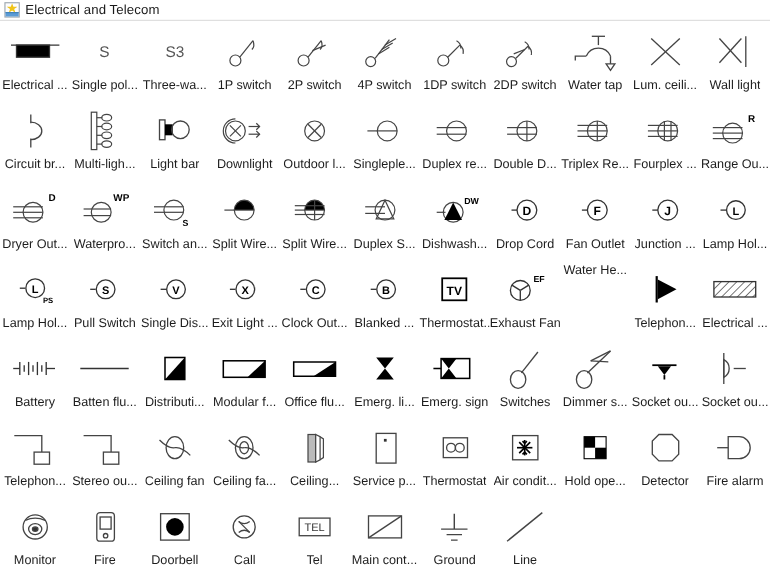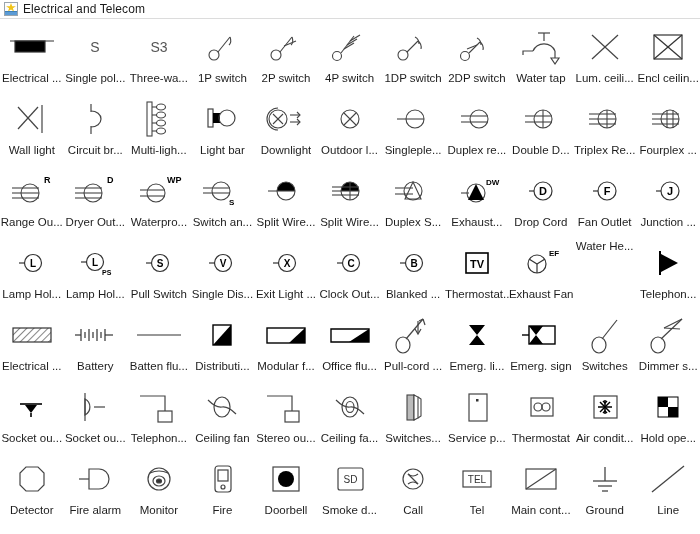--- a/index.html
+++ b/index.html
@@ -222,32 +222,20 @@
         <svg width="56" height="40" viewBox="0 0 56 40">
             <g stroke="#444" fill="none" stroke-width="1.2">
           <line x1="15" y1="8" x2="41" y2="32"></line>
               <line x1="41" y1="8" x2="15" y2="32"></line>
         </g>
           </svg>
       </div>
       <div class="lbl">Lum. ceili...</div>
     </div>
 
-    <div class="cell">
-      <div class="sym">
-        <svg width="56" height="40" viewBox="0 0 56 40">
-            <g stroke="#333" fill="none" stroke-width="1.2">
-          <rect x="14" y="8" width="28" height="24"></rect>
-              <line x1="14" y1="8" x2="42" y2="32"></line>
-              <line x1="42" y1="8" x2="14" y2="32"></line>
-        </g>
-          </svg>
-      </div>
-      <div class="lbl">Encl ceilin...</div>
-    </div>
 
     <div class="cell">
       <div class="sym">
         <svg width="56" height="40" viewBox="0 0 56 40">
             <g stroke="#444" fill="none" stroke-width="1.2">
           <line x1="14" y1="8" x2="34" y2="30"></line>
               <line x1="34" y1="8" x2="14" y2="30"></line>
               <line x1="38" y1="6" x2="38" y2="34"></line>
         </g>
           </svg>
@@ -506,21 +494,21 @@
       <div class="sym">
         <svg width="56" height="40" viewBox="0 0 56 40">
           <g stroke="#444" fill="none" stroke-width="1.1">
               <circle cx="27" cy="22" r="9"></circle>
               <line x1="12" y1="22" x2="20" y2="22"></line>
             </g>
           <path d="M27 13 L35 29 L19 29 Z" fill="#000"></path>
           <text x="37" y="14" font-family="Liberation Sans, sans-serif" font-size="8" font-weight="bold" fill="#000">DW</text>
         </svg>
       </div>
-      <div class="lbl">Exhaust...</div>
+      <div class="lbl">Dishwash...</div>
     </div>
 
     <div class="cell">
       <div class="sym">
         <svg width="56" height="40" viewBox="0 0 56 40">
             <g stroke="#333" fill="none" stroke-width="1.2">
           <circle cx="30" cy="20" r="9"></circle>
               <line x1="16" y1="20" x2="21" y2="20"></line>
         </g>
             <text x="30" y="24" font-family="Liberation Sans, sans-serif" font-size="11" font-weight="bold" fill="#000" text-anchor="middle">D</text>
@@ -753,35 +741,20 @@
     <div class="cell">
       <div class="sym">
         <svg width="56" height="40" viewBox="0 0 56 40">
           <path d="M9 14 L47 14 L47 27 L9 27 Z" fill="#fff" stroke="#000" stroke-width="1.4"></path>
           <path d="M47 14 L47 27 L27 27 Z" fill="#000"></path>
         </svg>
       </div>
       <div class="lbl">Office flu...</div>
     </div>
 
-    <div class="cell">
-      <div class="sym">
-        <svg width="56" height="40" viewBox="0 0 56 40">
-            <g stroke="#444" fill="none" stroke-width="1.2">
-          <ellipse cx="18" cy="30" rx="7" ry="8"></ellipse>
-              <line x1="21" y1="24" x2="38" y2="4"></line>
-          <line x1="34" y1="6" x2="38" y2="4"></line>
-              <line x1="38" y1="4" x2="40" y2="10"></line>
-          <line x1="33" y1="6" x2="33" y2="18"></line>
-              <path d="M30 14 l3 5 3 -5"></path>
-        </g>
-          </svg>
-      </div>
-      <div class="lbl">Pull-cord ...</div>
-    </div>
 
     <div class="cell">
       <div class="sym">
         <svg width="56" height="40" viewBox="0 0 56 40">
           <path d="M20 10 L36 10 L20 30 L36 30 Z" fill="#000"></path>
         </svg>
       </div>
       <div class="lbl">Emerg. li...</div>
     </div>
 
@@ -855,39 +828,39 @@
         </g>
           </svg>
       </div>
       <div class="lbl">Telephon...</div>
     </div>
 
     <div class="cell">
       <div class="sym">
         <svg width="56" height="40" viewBox="0 0 56 40">
             <g stroke="#444" fill="none" stroke-width="1.2">
+          <path d="M9 9 L34 9 L34 24"></path>
+              <rect x="27" y="24" width="14" height="11"></rect>
+        </g>
+          </svg>
+      </div>
+      <div class="lbl">Stereo ou...</div>
+    </div>
+
+    <div class="cell">
+      <div class="sym">
+        <svg width="56" height="40" viewBox="0 0 56 40">
+            <g stroke="#444" fill="none" stroke-width="1.2">
           <ellipse cx="28" cy="20" rx="8" ry="10"></ellipse>
           <path d="M14 13 q8 8 14 7"></path>
               <path d="M42 27 q-8 -8 -14 -7"></path>
         </g>
           </svg>
       </div>
       <div class="lbl">Ceiling fan</div>
-    </div>
-
-    <div class="cell">
-      <div class="sym">
-        <svg width="56" height="40" viewBox="0 0 56 40">
-            <g stroke="#444" fill="none" stroke-width="1.2">
-          <path d="M9 9 L34 9 L34 24"></path>
-              <rect x="27" y="24" width="14" height="11"></rect>
-        </g>
-          </svg>
-      </div>
-      <div class="lbl">Stereo ou...</div>
     </div>
 
     <div class="cell">
       <div class="sym">
         <svg width="56" height="40" viewBox="0 0 56 40">
             <g stroke="#444" fill="none" stroke-width="1.2">
           <ellipse cx="28" cy="20" rx="8" ry="10"></ellipse>
               <ellipse cx="28" cy="20" rx="4" ry="5.5"></ellipse>
           <path d="M14 13 q8 8 14 7"></path>
               <path d="M42 27 q-8 -8 -14 -7"></path>
@@ -900,21 +873,21 @@
     <div class="cell">
       <div class="sym">
         <svg width="56" height="40" viewBox="0 0 56 40">
             <g stroke="#444" stroke-width="1.1" fill="none">
           <rect x="22" y="8" width="7" height="25" fill="#bbb"></rect>
           <path d="M29 8 L33 10 L33 31 L29 33 Z" fill="#fff"></path>
           <path d="M33 10 L36 12 L36 29 L33 31"></path>
         </g>
           </svg>
       </div>
-      <div class="lbl">Switches...</div>
+      <div class="lbl">Ceiling...</div>
     </div>
 
     <div class="cell">
       <div class="sym">
         <svg width="56" height="40" viewBox="0 0 56 40">
           <rect x="20" y="7" width="18" height="27" fill="#fff" stroke="#444" stroke-width="1.2"></rect>
           <rect x="27" y="12" width="2.5" height="2.5" fill="#333"></rect>
         </svg>
       </div>
       <div class="lbl">Service p...</div>
@@ -1014,29 +987,20 @@
     <div class="cell">
       <div class="sym">
         <svg width="56" height="40" viewBox="0 0 56 40">
           <rect x="15" y="8" width="26" height="24" fill="#fff" stroke="#444" stroke-width="1.2"></rect>
           <circle cx="28" cy="20" r="8" fill="#000"></circle>
         </svg>
       </div>
       <div class="lbl">Doorbell</div>
     </div>
 
-    <div class="cell">
-      <div class="sym">
-        <svg width="56" height="40" viewBox="0 0 56 40">
-          <rect x="16" y="9" width="25" height="22" rx="2" fill="#fff" stroke="#444" stroke-width="1.2"></rect>
-          <text x="28.5" y="24" font-family="Liberation Sans, sans-serif" font-size="10" fill="#333" text-anchor="middle">SD</text>
-        </svg>
-      </div>
-      <div class="lbl">Smoke d...</div>
-    </div>
 
     <div class="cell">
       <div class="sym">
         <svg width="56" height="40" viewBox="0 0 56 40">
             <g stroke="#444" fill="none" stroke-width="1.2">
           <circle cx="28" cy="20" r="10"></circle>
           <path d="M23 15 q5 4 10 0"></path>
               <path d="M23 25 q5 -4 10 0"></path>
           <line x1="23" y1="15" x2="33" y2="25"></line>
         </g>

